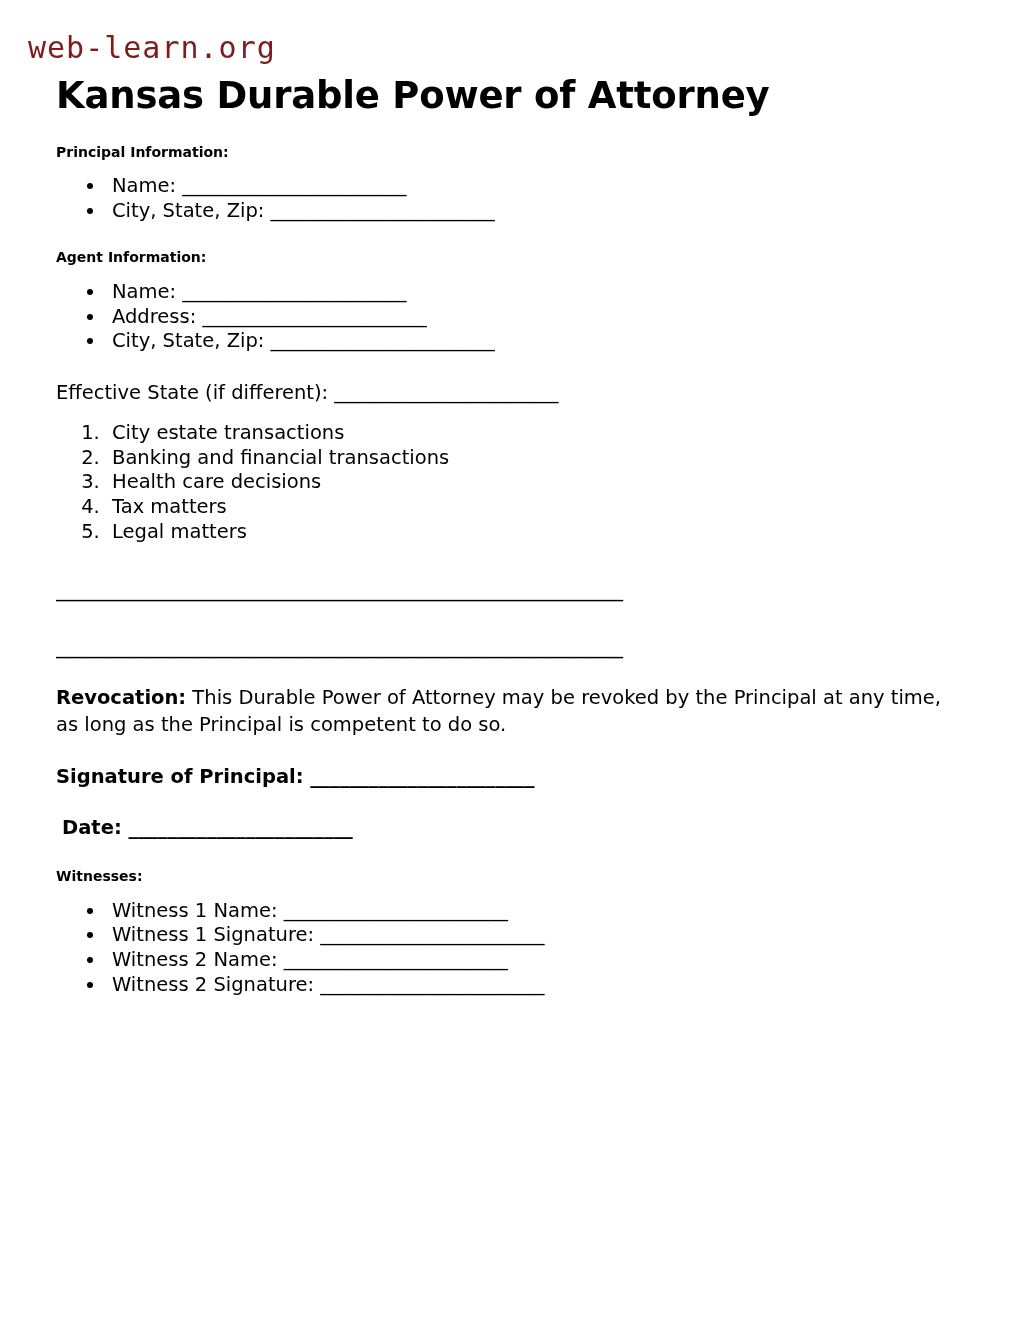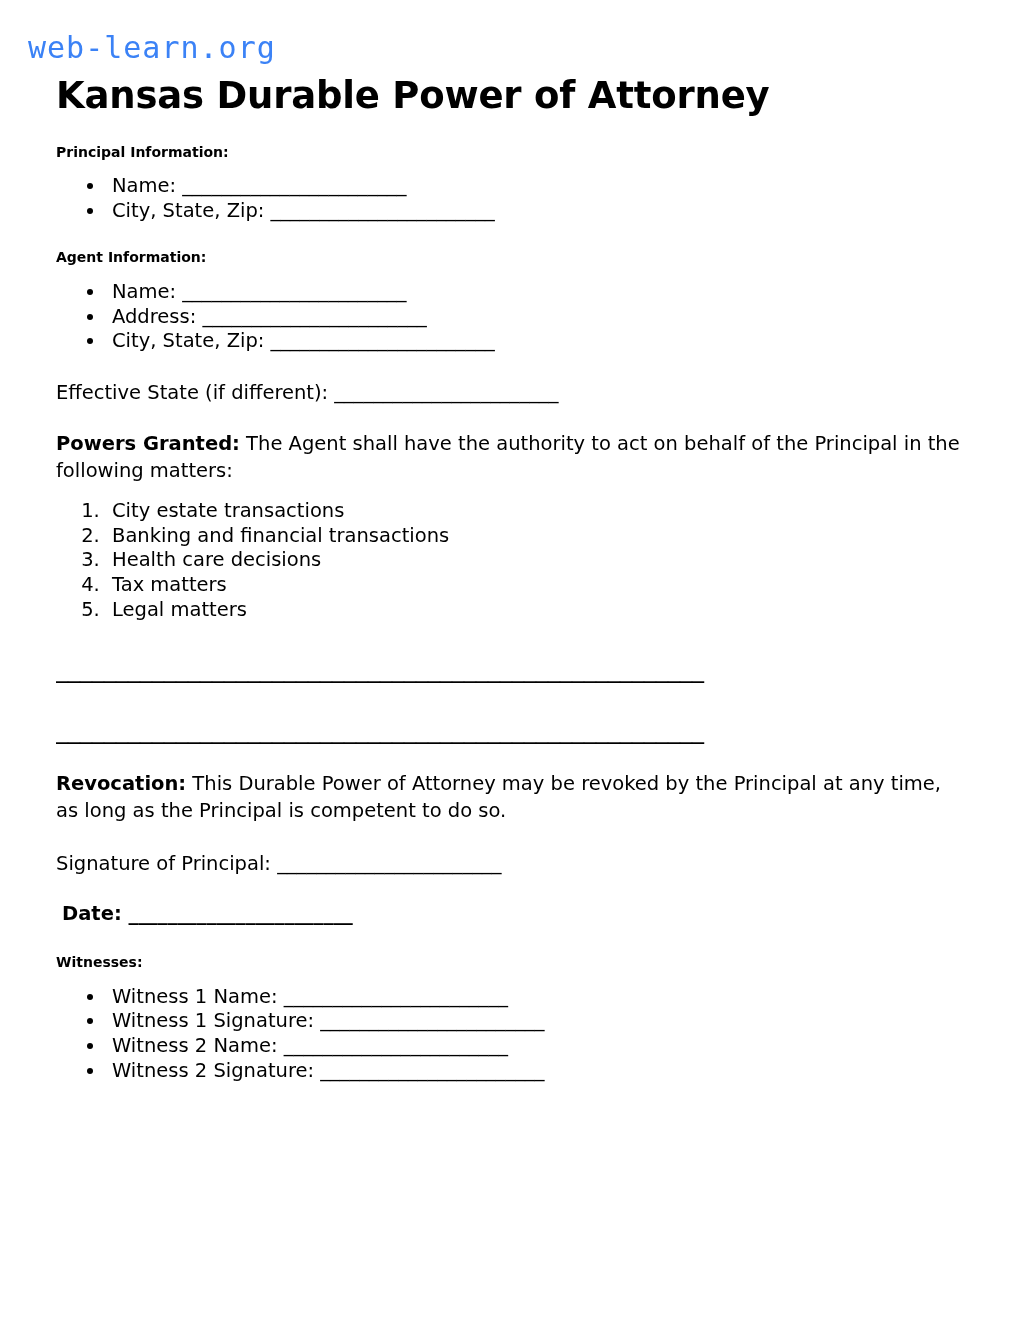--- a/index.html
+++ b/index.html
@@ -22,21 +22,21 @@
     box-sizing: border-box;
     padding: 0;
   }
   .watermark {
     position: absolute;
     left: 28px;
     top: 33px;
     font-family: "DejaVu Sans Mono", monospace;
     font-size: 30px;
     letter-spacing: 1px;
-    color: #3b82f6;
+    color: #7f1d1d;
     white-space: nowrap;
     line-height: 1;
   }
   .content {
     position: absolute;
     left: 56px;
     top: 74px;
     width: 912px;
   }
   h1.doc-title {
@@ -80,33 +80,33 @@
     padding: 0 0 0 50px;
     list-style-type: decimal;
   }
   ol.numbered li {
     font-size: 19.5px;
     line-height: 1.27;
     margin: 0;
     padding: 0 0 0 6px;
   }
   .blank-line {
-    font-size: 24px;
+    font-size: 21px;
     line-height: 1.38;
     margin: 30px 0 0 0;
     letter-spacing: 0;
     white-space: nowrap;
     overflow: hidden;
   }
   .blank-line.second {
     margin-top: 28px;
   }
   .sig-line {
     font-size: 19.5px;
-    font-weight: normal;
+    font-weight: bold;
     line-height: 1.38;
     margin: 26px 0 0 0;
   }
   .date-line {
     font-size: 19.5px;
     font-weight: bold;
     line-height: 1.38;
     margin: 24px 0 0 6px;
   }
   .effective-input {
@@ -139,21 +139,20 @@
     <div class="section-head">Agent Information:</div>
     <ul class="bullets">
       <li>Name: _______________________</li>
       <li>Address: _______________________</li>
       <li>City, State, Zip: _______________________</li>
     </ul>
 
 
     <div class="effective-input">Effective State (if different): _______________________</div>
 
-    <p class="para"><span class="lead">Powers Granted:</span><span> The Agent shall have the authority to act on behalf of the Principal in the following matters:</span></p>
 
     <ol class="numbered">
       <li>City estate transactions</li>
       <li>Banking and financial transactions</li>
       <li>Health care decisions</li>
       <li>Tax matters</li>
       <li>Legal matters</li>
     </ol>
 
     <div class="blank-line">______________________________________________________</div>

